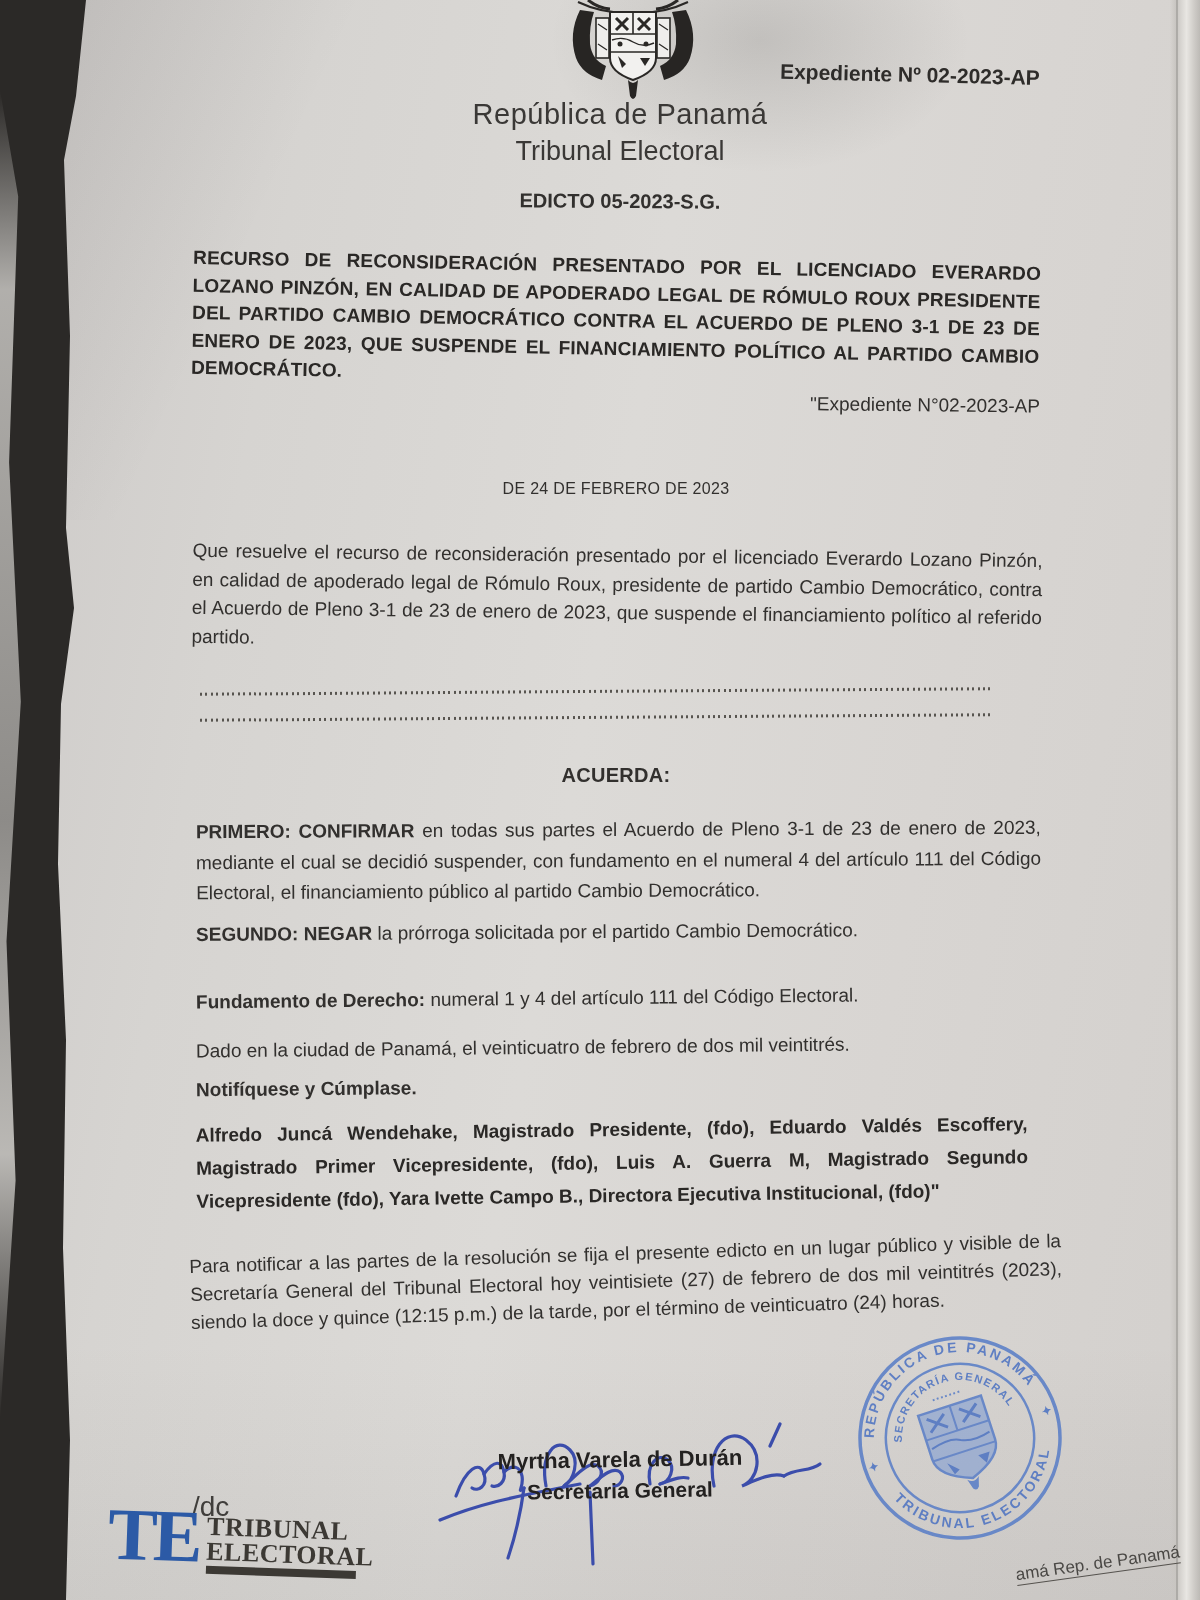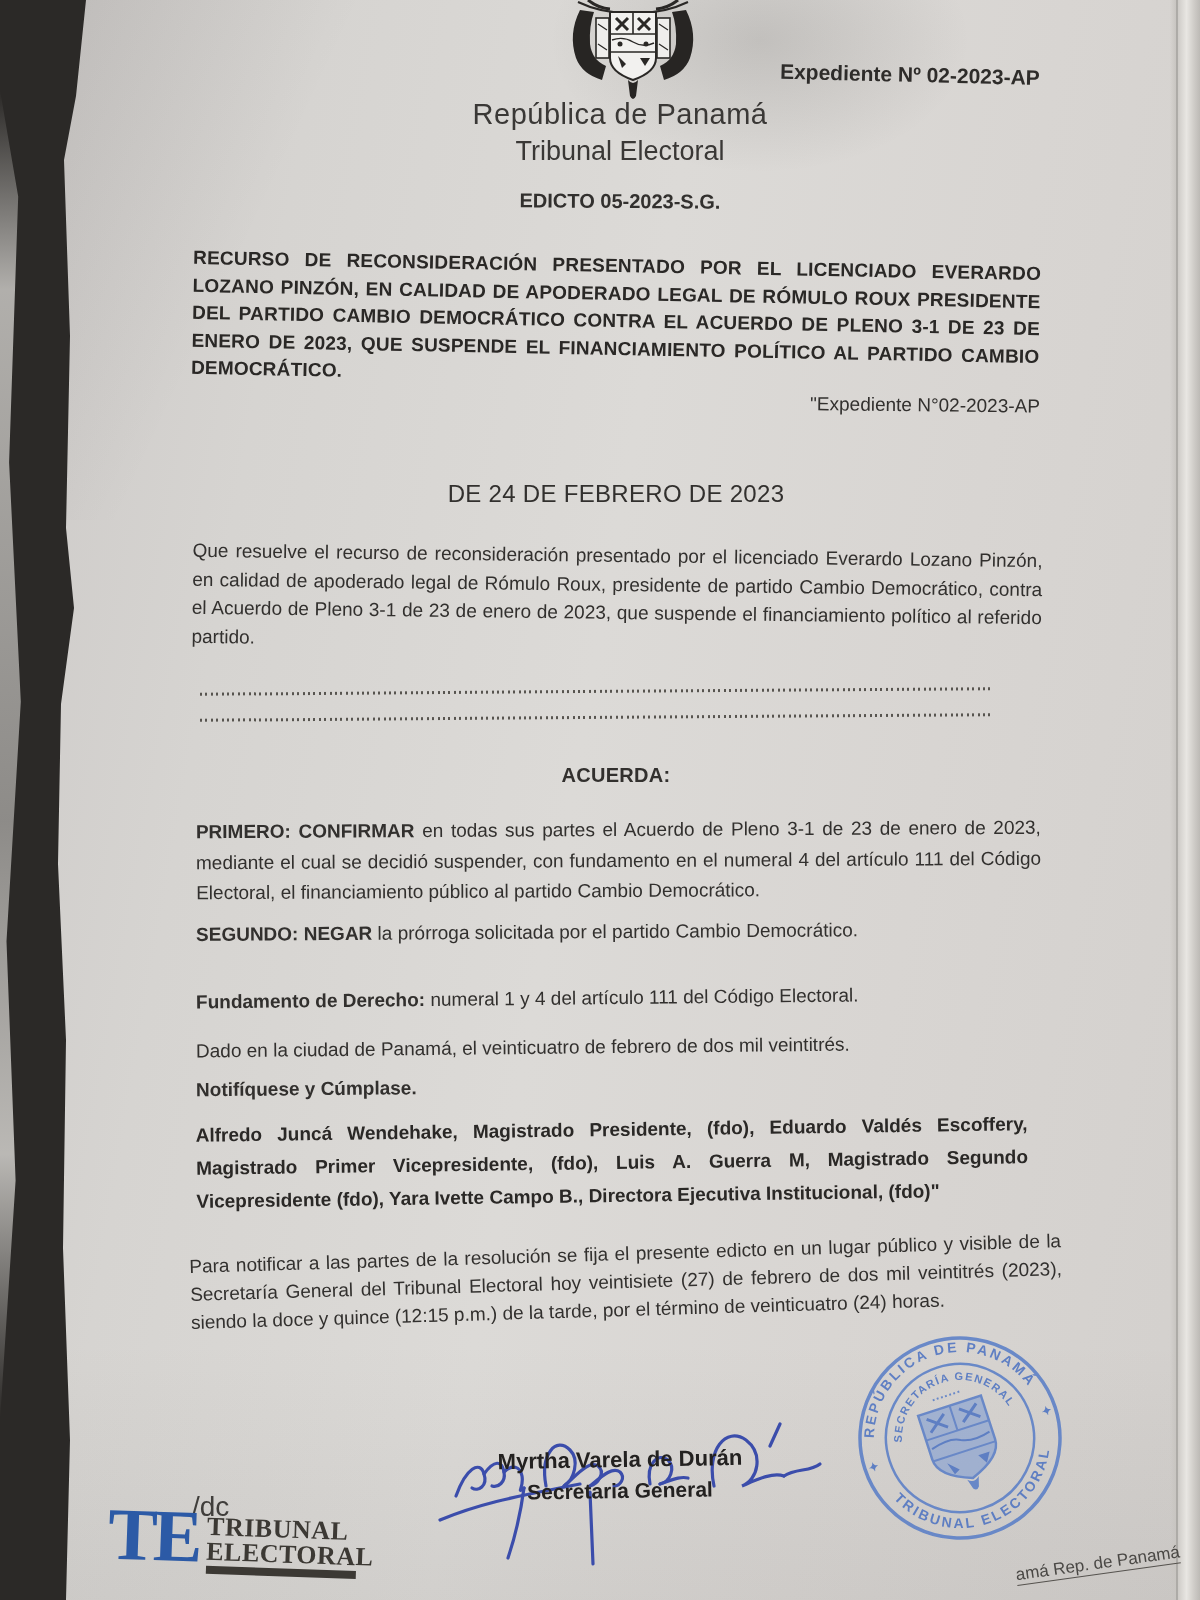--- a/index.html
+++ b/index.html
@@ -28,21 +28,21 @@
   .right{text-align:right;}
   .b{font-weight:bold;}
 
   .expediente-top{left:780px;top:64px;width:350px;font-size:21px;font-weight:bold;color:#2e2c2a;transform:rotate(1.4deg);}
   .republica{left:380px;top:98px;width:480px;font-size:29px;letter-spacing:.5px;color:#3a3836;}
   .tribunal{left:380px;top:136px;width:480px;font-size:27px;color:#3a3836;}
   .edicto{left:380px;top:190px;width:480px;font-size:20px;font-weight:bold;transform:rotate(.4deg);}
   .recurso{left:192px;top:252px;width:848px;font-size:19px;font-weight:bold;line-height:27.5px;letter-spacing:.2px;transform:rotate(1.1deg);color:#2a2826;}
   .exp-quote{left:740px;top:394px;width:300px;font-size:19px;transform:rotate(.6deg);}
   .acuerdo-title{left:192px;top:438px;width:848px;font-size:20px;letter-spacing:.3px;}
-  .acuerdo-date{left:192px;top:480px;width:848px;font-size:24px;letter-spacing:.3px;}
+  .acuerdo-date{left:192px;top:480px;width:848px;font-size:16px;letter-spacing:.3px;}
   .intro{left:192px;top:542px;width:850px;font-size:19px;line-height:28.6px;transform:rotate(.7deg);}
   .dotline{position:absolute;height:3px;background:repeating-linear-gradient(90deg,#57544f 0 2px,transparent 2px 5.4px);}
   .dot1{left:200px;top:690px;width:790px;transform:rotate(-.4deg);}
   .dot2{left:200px;top:716px;width:790px;transform:rotate(-.4deg);}
   .acuerda{left:192px;top:764px;width:848px;font-size:20px;font-weight:bold;letter-spacing:.3px;}
   .primero{left:196px;top:815px;width:845px;font-size:19px;line-height:30.5px;transform:rotate(-.3deg);}
   .segundo{left:196px;top:921px;width:845px;font-size:19px;transform:rotate(-.4deg);}
   .fundamento{left:196px;top:987px;width:845px;font-size:19px;transform:rotate(-.6deg);}
   .dado{left:196px;top:1036px;width:845px;font-size:19px;transform:rotate(-.6deg);}
   .notifiquese{left:196px;top:1077px;width:500px;font-size:19px;font-weight:bold;transform:rotate(-.5deg);}

